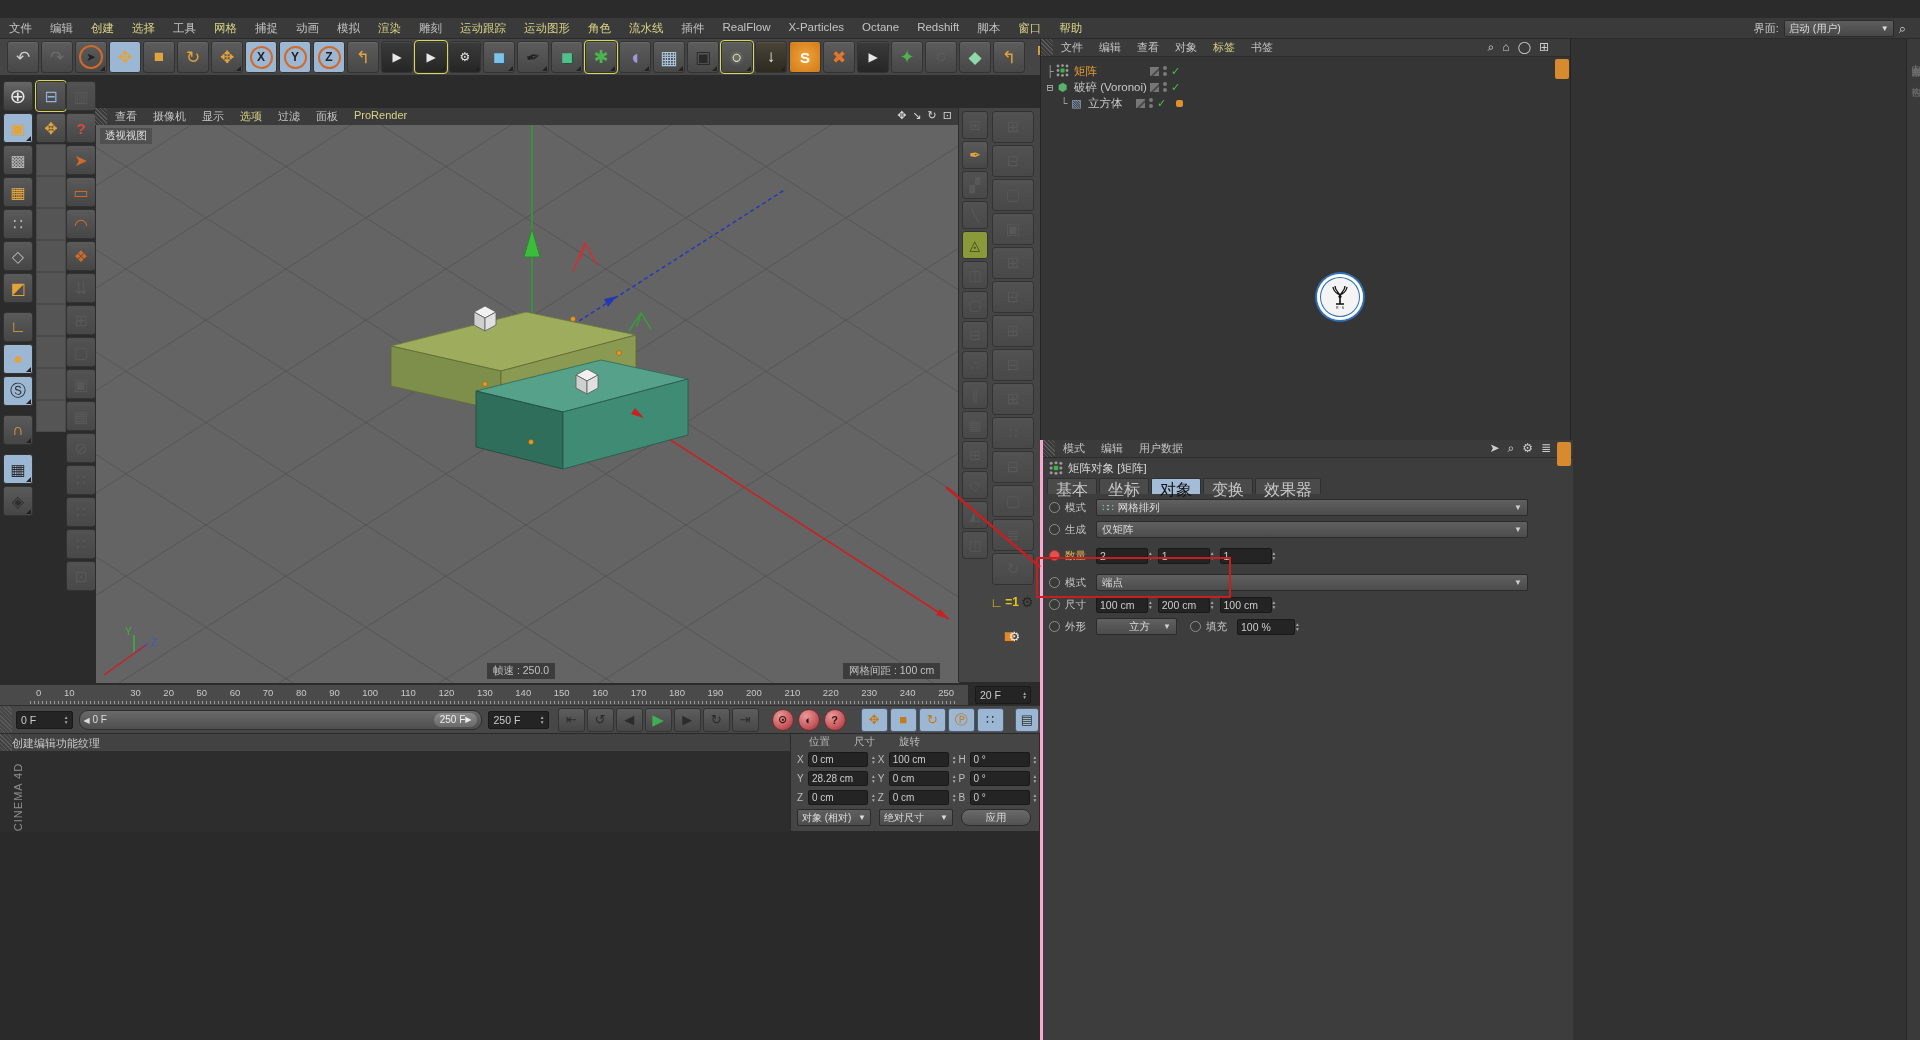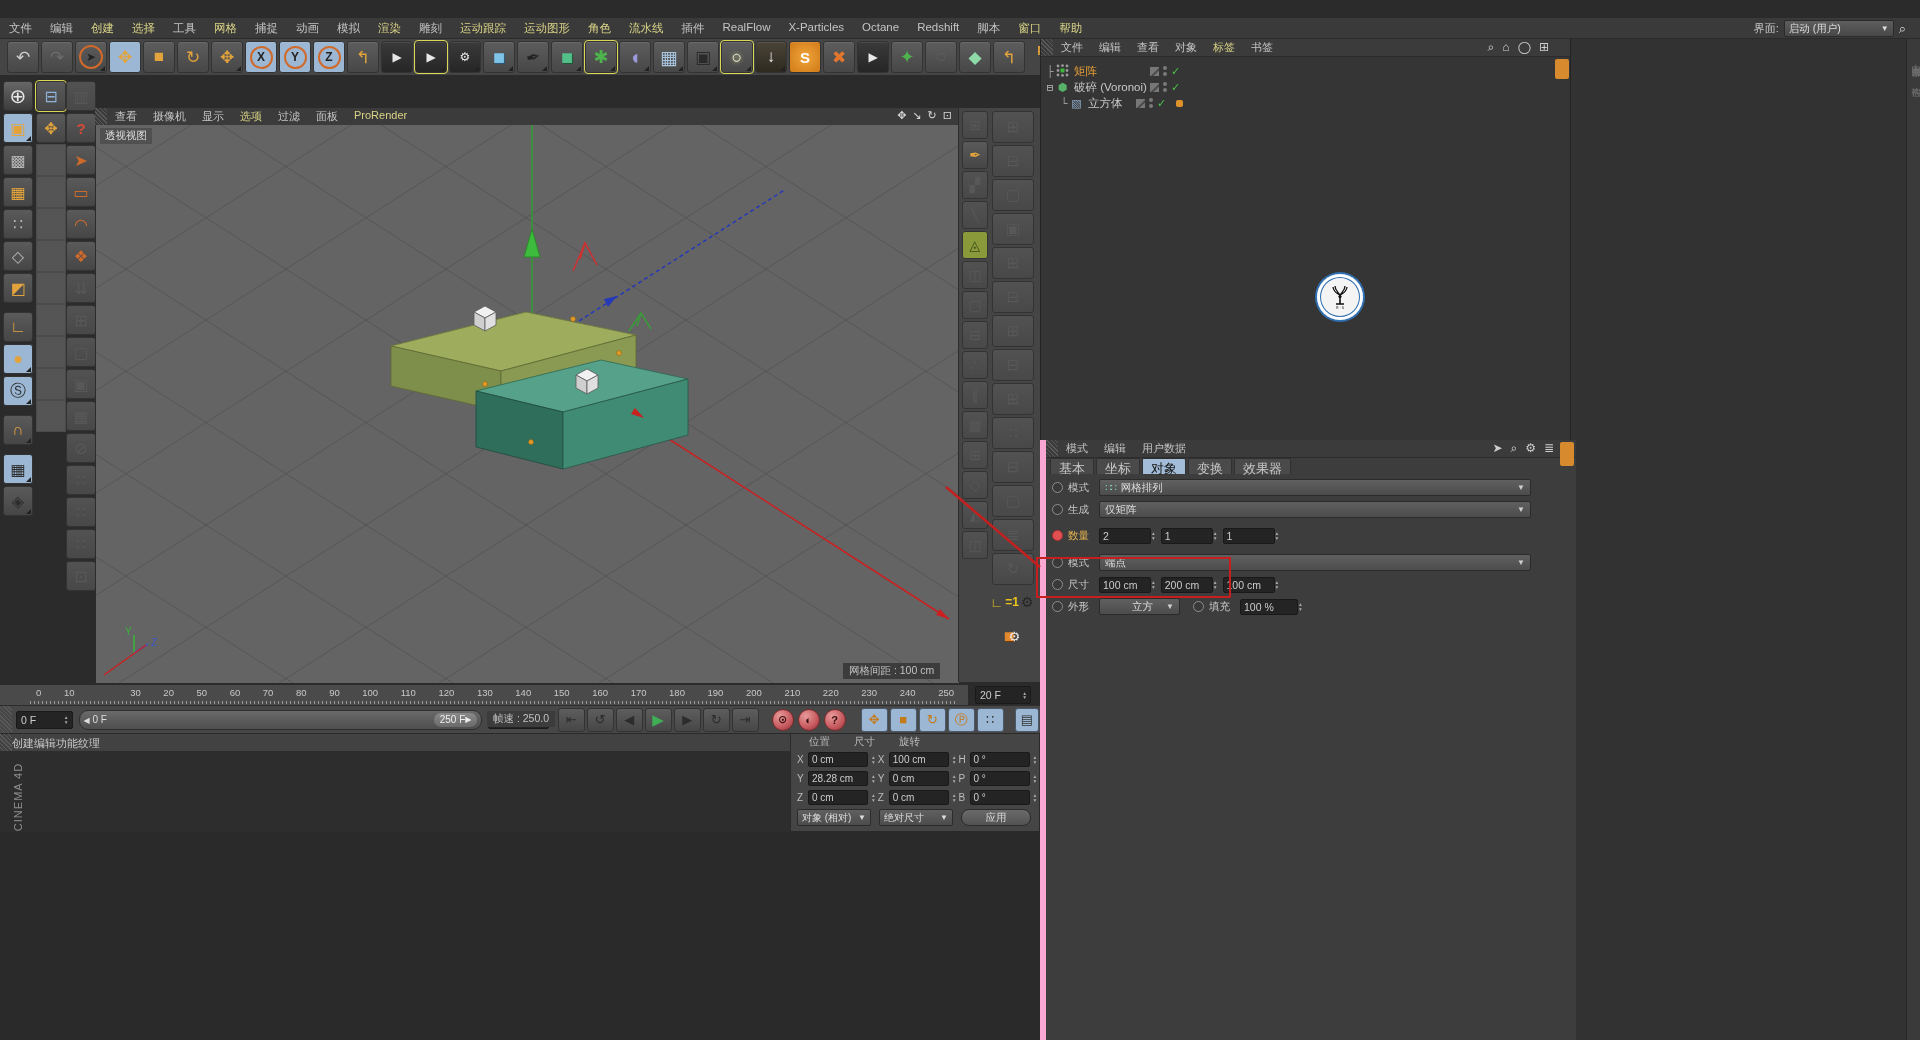--- a/index.html
+++ b/index.html
@@ -109,24 +109,24 @@
   .tg-square::after{content:"";position:absolute;left:-2px;top:4px;width:16px;height:1.5px;background:#4a4a4a;transform:rotate(-45deg);}
   .tg-dots{display:flex;flex-direction:column;gap:2px;}
   .tg-dots i{width:4px;height:4px;border-radius:50%;background:#7a7a7a;}
   .tg-check{color:#4bc24b;font-size:11px;font-weight:bold;}
   .tagdot{width:7px;height:7px;border-radius:2px;background:#e0922a;margin-left:6px;}
   
   .logo{position:absolute;left:276px;top:235px;width:46px;height:46px;border-radius:50%;background:#f4f4f4;
         box-shadow:0 0 0 2px #2f6fb2, inset 0 0 0 3px #fff, inset 0 0 0 4px #2f6fb2;
         display:flex;align-items:center;justify-content:center;}
   
-  .am{position:absolute;left:1040px;top:440px;width:530px;height:600px;background:#3d3d3d;border-left:6px solid #f9a8d4;}
+  .am{position:absolute;left:1040px;top:440px;width:530px;height:600px;background:#3d3d3d;border-left:3px solid #f9a8d4;}
   .amtitle{display:flex;align-items:center;height:20px;padding-left:6px;font-size:11.5px;color:#d5d5d5;gap:5px;}
   .amtabs{display:flex;padding-left:4px;gap:2px;height:16px;}
-  .amtab{background:#4a4a4a;border:1px solid #303030;border-bottom:none;font-size:13px;color:#c8c8c8;
+  .amtab{background:#4a4a4a;border:1px solid #303030;border-bottom:none;font-size:16px;color:#c8c8c8;
          padding:1px 8px;border-radius:2px 2px 0 0;}
   .amtab.active{background:#a3bdd8;color:#111;}
   .amsection{height:15px;background:#474747;border-top:1px solid #555;border-bottom:1px solid #2e2e2e;
              font-size:10.5px;font-weight:bold;color:#ddd;padding:1px 6px;}
   .arow{display:flex;align-items:center;height:17px;margin:5px 0 0 6px;font-size:10.5px;gap:5px;}
   .radio{width:9px;height:9px;border-radius:50%;border:1.5px solid #8e8e8e;background:#393939;flex:0 0 auto;}
   .radio.red{border-color:#b23030;background:#e05252;}
   .alabel{width:26px;color:#c8c8c8;flex:0 0 auto;}
   .alabel.gold{color:#e0b050;}
   .dd{height:15px;background:linear-gradient(#606060,#4c4c4c);border:1px solid #2b2b2b;border-radius:2px;
@@ -554,21 +554,21 @@
       </div>
     <div class="vpnav">
 
     <span>✥</span>
         <span>↘</span>
         <span>↻</span>
         <span>⊡</span>
       </div>
   </div>
   <div class="vpchip" style="left:100px;top:128px;">透视视图</div>
-  <div class="schip" style="left:487px;top:663px;margin-top:48px;">帧速 : 250.0</div>
+  <div class="schip" style="left:487px;top:663px;">帧速 : 250.0</div>
   <div class="schip" style="left:843px;top:663px;">网格间距 : 100 cm</div>
 
   <div class="rstrip">
     <div class="lcol" style="left:3px;top:2px;">
 
     <div class="cell dim">
         <span class="g">⊞</span>
       </div>
         <div class="cell pen">
         <span class="g">✒</span>
@@ -775,20 +775,36 @@
           <span class="mitem">用户数据</span>
         </div>
       <div class="pm-icons">
 
       <span>➤</span>
           <span>⌕</span>
           <span>⚙</span>
           <span>≣</span>
         </div>
       <div class="otab"></div>
+    </div>
+    <div class="amtitle">
+      <svg width="14" height="14" viewBox="0 0 13 13">
+          <g fill="#9a9a9a">
+            <circle cx="2" cy="2" r="1.4"></circle>
+            <circle cx="6.5" cy="1.6" r="1.4"></circle>
+            <circle cx="11" cy="2" r="1.4"></circle>
+            <circle cx="2" cy="6.5" r="1.4"></circle>
+            <circle cx="11" cy="6.5" r="1.4"></circle>
+            <circle cx="2" cy="11" r="1.4"></circle>
+            <circle cx="6.5" cy="11.4" r="1.4"></circle>
+            <circle cx="11" cy="11" r="1.4"></circle>
+          </g>
+          <rect x="4.5" y="4.5" width="4" height="4" fill="#3db63d"></rect>
+        </svg>
+      <span>矩阵对象 [矩阵]</span>
     </div>
     <div class="amtabs">
 
     <div class="amtab">基本</div>
         <div class="amtab">坐标</div>
         <div class="amtab active">对象</div>
         <div class="amtab">变换</div>
         <div class="amtab">效果器</div>
       </div>
 

